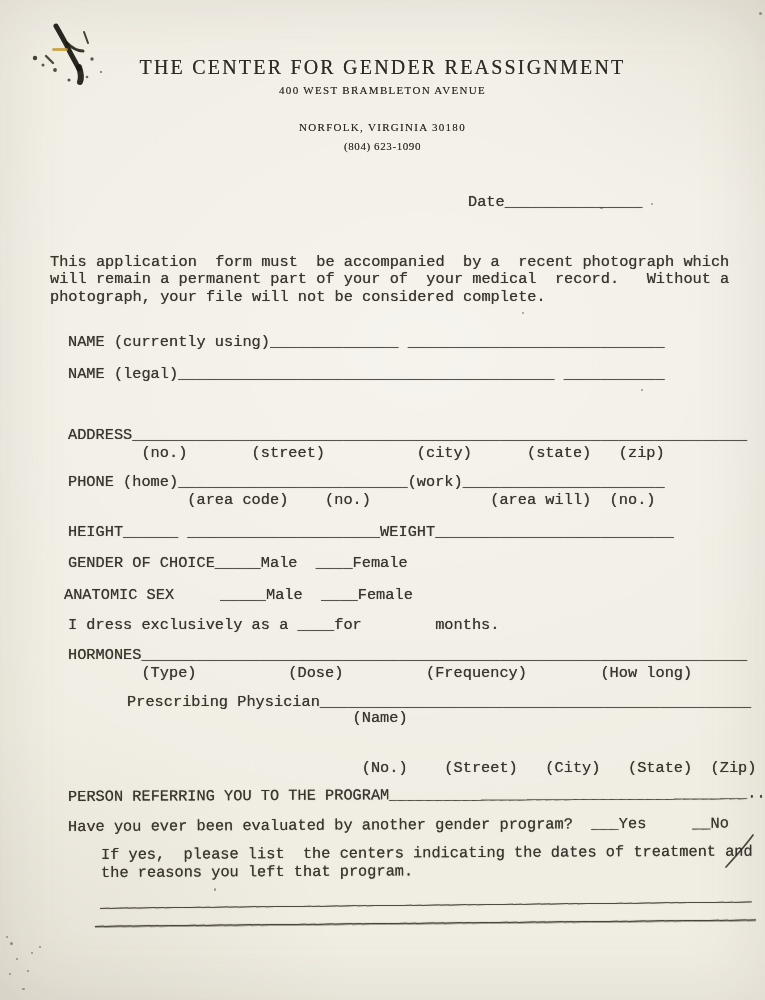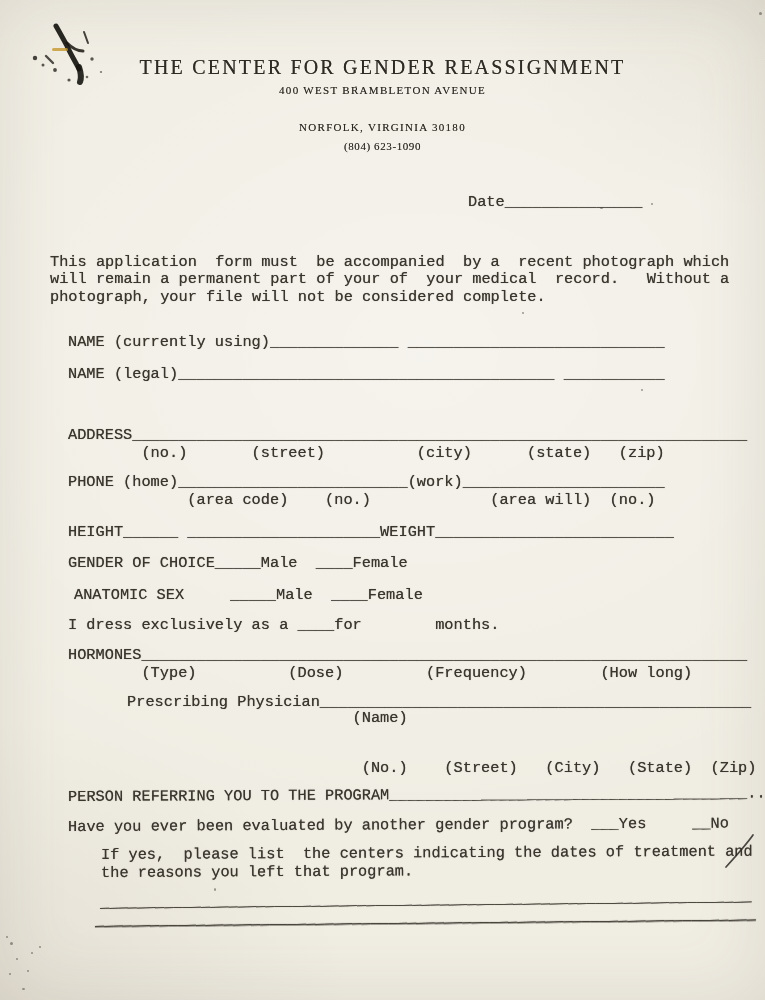--- a/index.html
+++ b/index.html
@@ -58,21 +58,21 @@
   <div class="tw" style="left:68px;top:366px">NAME (legal)_________________________________________ ___________</div>
 
   <div class="tw" style="left:68px;top:427px">ADDRESS___________________________________________________________________</div>
   <div class="tw" style="left:68px;top:445px">        (no.)       (street)          (city)      (state)   (zip)</div>
 
   <div class="tw" style="left:68px;top:474px">PHONE (home)_________________________(work)______________________</div>
   <div class="tw" style="left:68px;top:492px">             (area code)    (no.)             (area will)  (no.)</div>
 
   <div class="tw" style="left:68px;top:524px">HEIGHT______ _____________________WEIGHT__________________________</div>
   <div class="tw" style="left:68px;top:555px">GENDER OF CHOICE_____Male  ____Female</div>
-  <div class="tw" style="left:74px;top:587px">ANATOMIC SEX     _____Male  ____Female</div>
+  <div class="tw" style="left:64px;top:587px">ANATOMIC SEX     _____Male  ____Female</div>
   <div class="tw" style="left:68px;top:617px">I dress exclusively as a ____for        months.</div>
 
   <div class="tw" style="left:68px;top:647px">HORMONES__________________________________________________________________</div>
   <div class="tw" style="left:68px;top:665px">        (Type)          (Dose)         (Frequency)        (How long)</div>
 
   <div class="tw" style="left:72px;top:694px">      Prescribing Physician_______________________________________________</div>
   <div class="tw" style="left:68px;top:710px">                               (Name)</div>
   <div class="tw" style="left:68px;top:760px">                                (No.)    (Street)   (City)   (State)  (Zip)</div>
 
   <div class="tw tilt-a" style="left:68px;top:789px">PERSON REFERRING YOU TO THE PROGRAM_______________________________________..</div>

